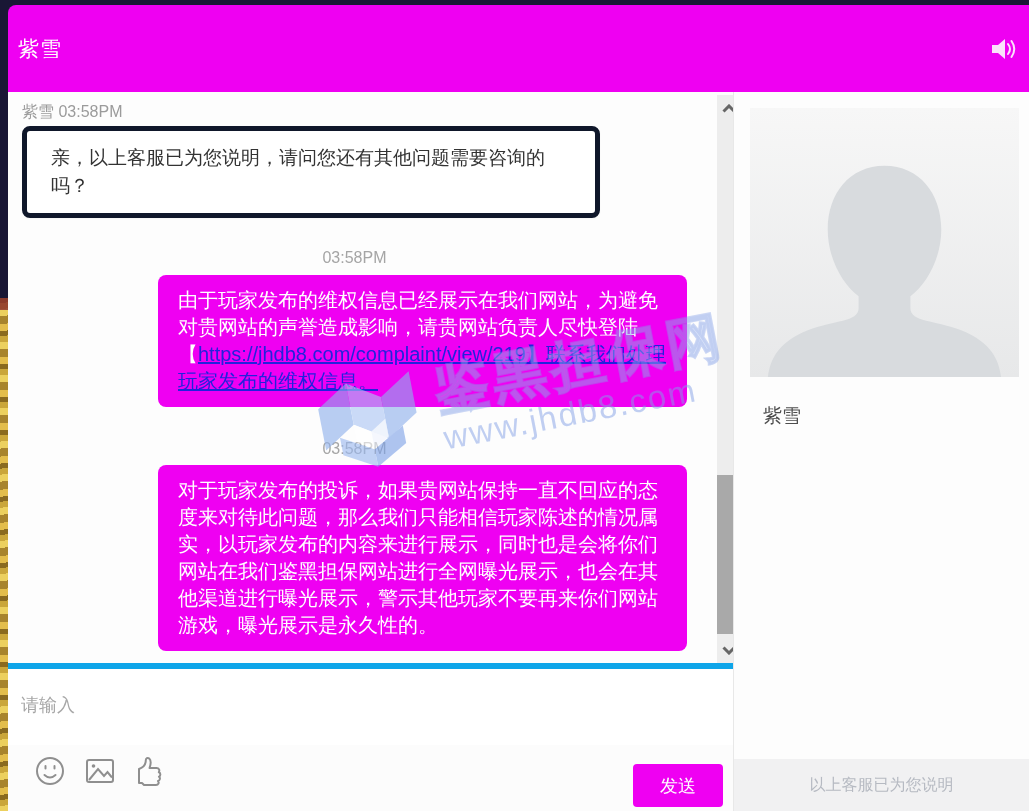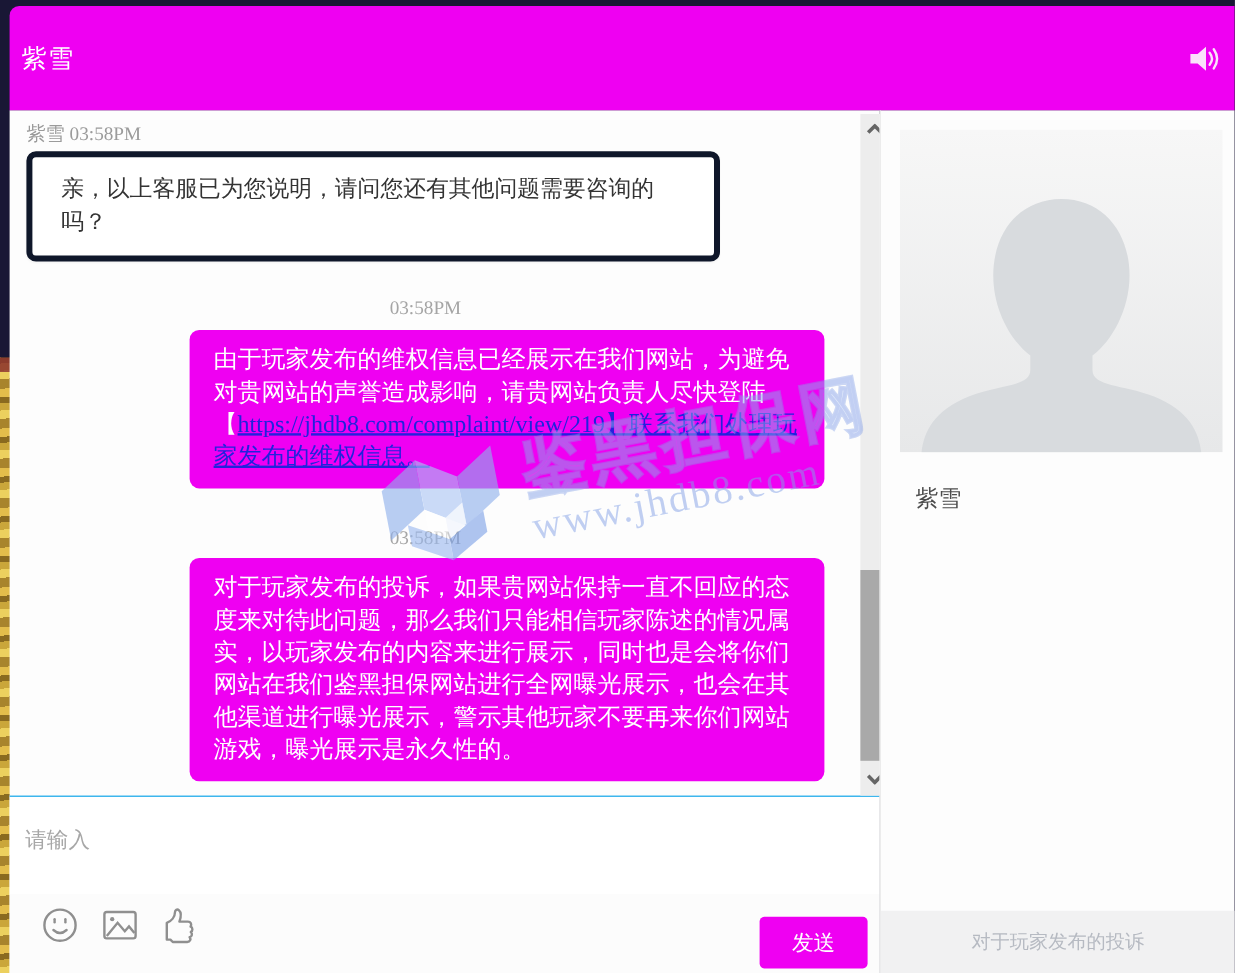--- a/index.html
+++ b/index.html
@@ -1,19 +1,19 @@
 <!DOCTYPE html>
 <html style="--accent: #EF00F2; --link: #2222DD;"><head>
 <meta charset="utf-8">
 <style>
   * { margin:0; padding:0; box-sizing:border-box; }
   html,body { width:1029px; height:811px; overflow:hidden; }
   body { font-family:"Liberation Sans","DejaVu Sans",sans-serif; background:#191735; }
 
-  .screen { position:relative; width:1029px; height:811px; background:#191735; overflow:hidden;font-family:Liberation Serif, serif; }
+  .screen { position:relative; width:1029px; height:811px; background:#191735; overflow:hidden; }
 
   
   .bg-gold { position:absolute; left:0; top:298px; width:9px; height:513px;
     background:repeating-linear-gradient(175deg,#8a6a1f 0 5px,#caa63a 5px 11px,#ecd05e 11px 18px,#a8842c 18px 26px,#e3bd4b 26px 33px); }
   .bg-gold::before { content:""; position:absolute; left:0; top:0; width:100%; height:12px; background:#8b3030; opacity:.8; }
 
   
   .widget { position:absolute; left:8px; top:5px; width:1021px; height:806px; }
 
   .header { height:87px; background:var(--accent,#ef00f2); border-radius:8px 0 0 0;
@@ -48,21 +48,21 @@
     -webkit-text-stroke:2px rgba(130,158,230,.65); line-height:58px; white-space:nowrap; }
   .wm-url { font-size:33px; color:rgba(130,160,230,.8); letter-spacing:2px; line-height:40px; white-space:nowrap; }
 
   
   .vscroll { position:absolute; top:3px; right:-8px; width:24px; height:568px; background:#ededed; }
   .scroll-arrow { position:absolute; left:0; width:24px; height:26px; display:flex; align-items:center; justify-content:center; cursor:pointer; }
   .scroll-arrow.up { top:0; } .scroll-arrow.down { bottom:0; }
   .scroll-thumb { position:absolute; left:0; top:380px; width:24px; height:159px; background:#a9a9a9; cursor:pointer; }
 
   
-  .composer { height:82px; border-top:1px solid #0ea5e9; background:#fff; }
+  .composer { height:82px; border-top:6px solid #0ea5e9; background:#fff; }
   .composer-input { width:100%; height:100%; border:none; outline:none; resize:none;
     padding:24px 14px 0 13px; font-size:18px; color:#333; font-family:inherit; background:transparent; }
   .composer-input::placeholder { color:#a7a7a7; }
 
   .toolbar { position:relative; height:66px; background:#fcfcfc; display:flex; padding:10px 10px 0 24px; gap:14px; }
   .tool { width:36px; height:36px; display:flex; align-items:center; justify-content:center; cursor:pointer; }
   .send-btn { position:absolute; right:10px; top:19px; width:90px; height:43px; border:none; border-radius:4px;
     background:var(--accent,#ef00f2); color:#fff; font-size:18px; cursor:pointer; font-family:inherit; }
 
   
@@ -194,19 +194,19 @@
                     <stop offset="1" stop-color="#e7e8e9"></stop>
                 </linearGradient>
               </defs>
               <rect width="270" height="270" fill="url(#avbg)"></rect>
               <path fill="#d8dbde" d="M135,58 C170,58 192,86 192,122 C192,151 177,177 161,189 L161,201 C161,215 186,213 212,223 C242,235 250,253 252,270 L18,270 C20,253 28,235 58,223 C84,213 109,215 109,201 L109,189 C93,177 78,151 78,122 C78,86 100,58 135,58 Z"></path>
             </svg>
           </span>
         </div>
         <div class="agent-name">紫雪</div>
         <div class="sidebar-footer">
-          <span>对于玩家发布的投诉</span>
+          <span>以上客服已为您说明</span>
         </div>
       </div>
 
     </div>
   </div>
 </div>
 
 </body></html>

